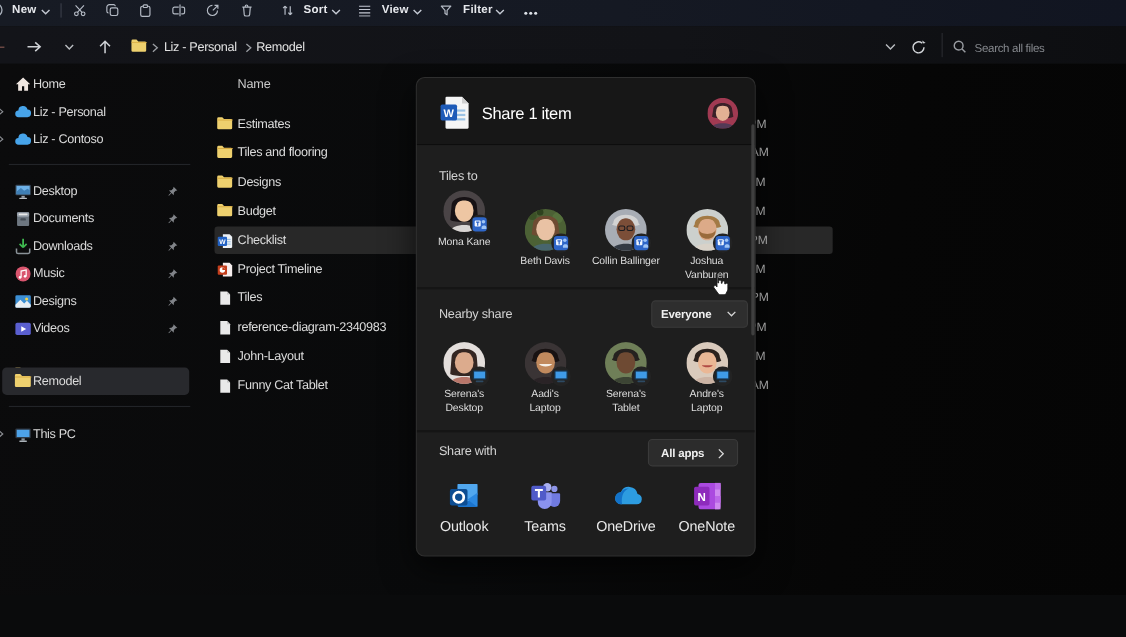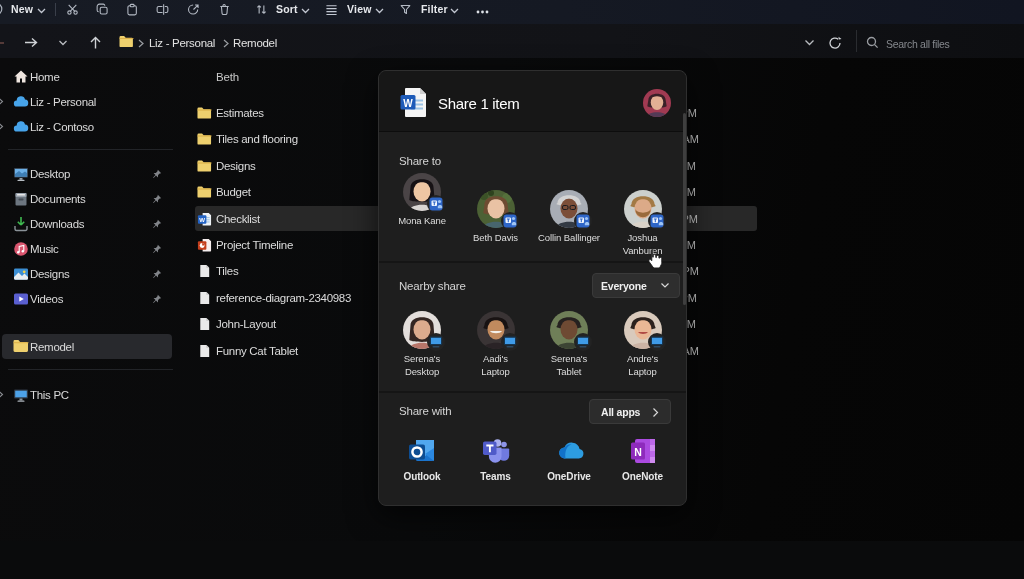--- a/index.html
+++ b/index.html
@@ -49,21 +49,21 @@
     background:#171717; border-bottom:1px solid #0d0d0d; border-radius:8px 8px 0 0; }
   .dsec-line { position:absolute; left:0; width:100%; height:2px; background:#151515; }
   .dlabel { font-size:11.5px; letter-spacing:-0.2px; color:#d3d3d3; position:absolute; }
   .pcol { position:absolute; width:86px; text-align:center; }
   .pcol .av { position:relative; margin:0 auto; width:38px; height:38px; }
   .pcol .nm { margin-top:4px; font-size:9.5px; letter-spacing:-0.1px; color:#dedede; line-height:12.5px; white-space:nowrap; }
   .badge { position:absolute; right:-4px; bottom:-2px; }
   .dbtn { position:absolute; background:#2e2e2e; border:1px solid #3a3a3a;
     border-radius:4px; color:#f0f0f0; font-size:10.5px; letter-spacing:-0.2px; font-weight:700; }
   .appcol { position:absolute; width:66px; text-align:center; }
-  .appcol .nm { margin-top:5px; font-size:10px; letter-spacing:-0.1px; font-weight:700; color:#e8e8e8; }
+  .appcol .nm { margin-top:5px; font-size:13px; letter-spacing:-0.1px; font-weight:400; color:#e8e8e8; }
 </style>
 </head>
 <body>
 <div id="stage">
 
   <div id="toolbar">
     <svg class="abs" style="left:-11px;top:2px" width="14" height="14" viewBox="0 0 14 14">
       <circle cx="7" cy="7" r="5.8" fill="none" stroke="#aab1bc" stroke-width="1.2"></circle>
     </svg>
     <div class="tbtext" style="left:11px">New</div>
@@ -318,21 +318,21 @@
             <rect x="6.5" y="11.5" width="3" height="2" fill="#8a9298"></rect>
             <rect x="4.5" y="13.5" width="7" height="1.3" rx="0.6" fill="#aab1b8"></rect>
           </svg></div>
         <div class="lbl">This PC</div>
       </div>
       <div style="position:absolute;left:8px;top:149px;width:165px;height:1px;background:#222428"></div>
       <div style="position:absolute;left:8px;top:369px;width:165px;height:1px;background:#222428"></div>
     </div>
 
   <div id="files">
-      <div style="position:absolute;left:216px;top:71px;font-size:11.5px;letter-spacing:-0.2px;color:#c9c9c9">Beth</div>
+      <div style="position:absolute;left:216px;top:71px;font-size:11.5px;letter-spacing:-0.2px;color:#c9c9c9">Name</div>
       <div class="frow" style="top:100.5px">
         <div class="fic"><svg viewBox="0 0 16 14">
             <path d="M0.5 2.4a1.3 1.3 0 0 1 1.3-1.3h3.6l1.7 1.8h6.6a1.3 1.3 0 0 1 1.3 1.3v7.4a1.3 1.3 0 0 1-1.3 1.3H1.8a1.3 1.3 0 0 1-1.3-1.3z" fill="#eed06e"></path>
             <path d="M0.5 4.2h15v-0.9h-15z" fill="#d8ab42"></path>
           </svg></div>
         <div class="fname">Estimates</div>
         <div class="fdate" style="right:60px">11/17/2021 9:06 PM</div>
       </div>
       <div class="frow" style="top:126.9px">
         <div class="fic"><svg viewBox="0 0 16 14">
@@ -438,21 +438,21 @@
         <g clip-path="url(#pc)">
           <rect width="26" height="26" fill="#a13a52"></rect>
           <path d="M5 10c0-7.5 16-7.5 16 0l1 6c-3 2-15 2-18 0z" fill="#3a2028"></path>
           <ellipse cx="13" cy="12.5" rx="5.8" ry="7" fill="#e3b094"></ellipse>
           <path d="M5.5 10c1-6.5 14-6.5 15 0c-2-2.5-5.5-3.3-7.5-3.3s-5.5 0.8-7.5 3.3z" fill="#3a2028"></path>
           <path d="M3 26c1-6 19-6 20 0z" fill="#533a56"></path>
         </g>
       </svg>
     </div>
 
-    <div class="dlabel" style="left:20px;top:84px">Share to</div>
+    <div class="dlabel" style="left:20px;top:84px">Tiles to</div>
     <div id="people">
         <div class="pcol" style="left:0px;top:102px">
       <div class="av"><svg width="38" height="38" viewBox="0 0 38 38">
     <defs>
                 <clipPath id="cp1">
                   <circle cx="19" cy="19" r="19"></circle>
                 </clipPath>
               </defs>
     <g clip-path="url(#cp1)">
       <rect width="38" height="38" fill="#4a4446"></rect>

